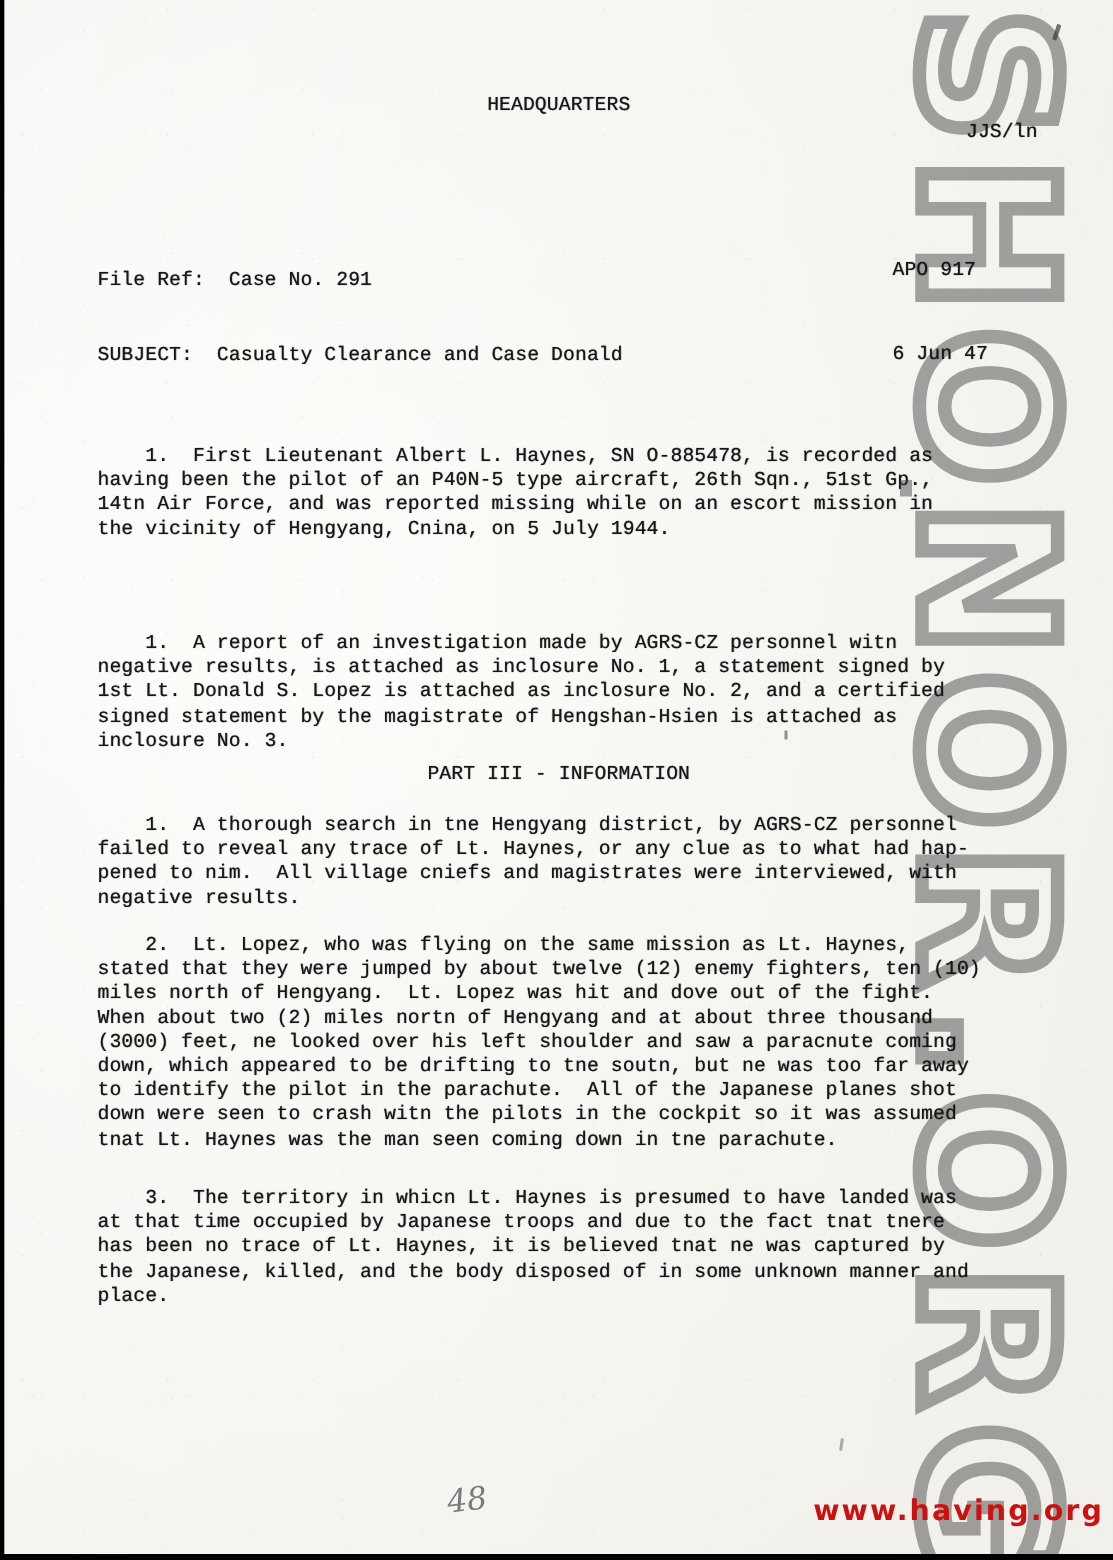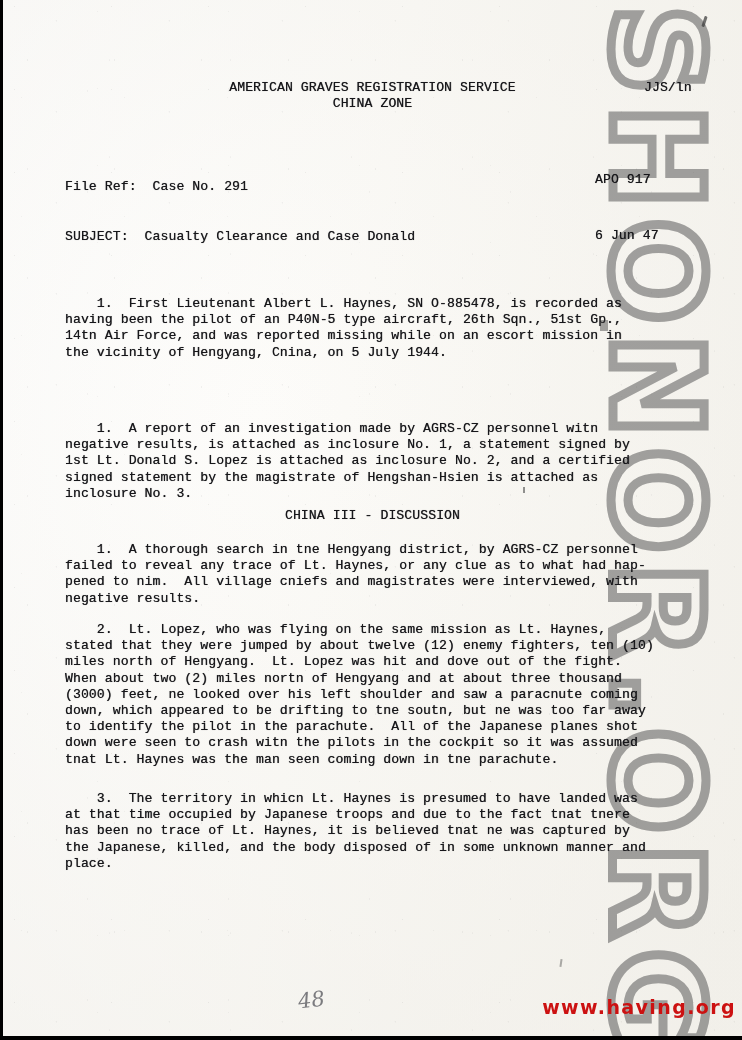--- a/index.html
+++ b/index.html
@@ -204,22 +204,21 @@
 
   <div id="paper-texture"></div>
   <div id="scan-speckle"></div>
 
   <div id="watermark">
     <span class="wm-text">RSHONOR.ORG</span>
   </div>
 
   <div id="type-layer">
 
-    <div class="masthead tw" id="hdr-agrs">AMERICAN GRAVES REGISTRATION SERVICE</div>
-    <div class="masthead tw" id="hdr-zone">CHINA ZONE</div>
+    <div class="masthead tw" id="hdr-hq">HEADQUARTERS</div>
 
     <div class="tw" id="jjs">JJS/ln</div>
 
     <div id="apo-block">
       <span class="tw mh-line">APO 917</span>
       <span class="tw mh-line">6 Jun 47</span>
     </div>
 
     <div class="tw" id="file-ref">File Ref:  Case No. 291</div>
     <div class="tw" id="subject">SUBJECT:  Casualty Clearance and Case Donald</div>
@@ -228,21 +227,21 @@
 having been the pilot of an P40N-5 type aircraft, 26th Sqn., 51st Gp.,
 14tn Air Force, and was reported missing while on an escort mission in
 the vicinity of Hengyang, Cnina, on 5 July 1944.</div>
 
     <div class="para tw" id="para-2-1">    1.  A report of an investigation made by AGRS-CZ personnel witn
 negative results, is attached as inclosure No. 1, a statement signed by
 1st Lt. Donald S. Lopez is attached as inclosure No. 2, and a certified
 signed statement by the magistrate of Hengshan-Hsien is attached as
 inclosure No. 3.</div>
 
-    <div class="part-head tw" id="part3">CHINA III - DISCUSSION</div>
+    <div class="part-head tw" id="part3">PART III - INFORMATION</div>
     <div class="para tw" id="para-3-1">    1.  A thorough search in tne Hengyang district, by AGRS-CZ personnel
 failed to reveal any trace of Lt. Haynes, or any clue as to what had hap-
 pened to nim.  All village cniefs and magistrates were interviewed, with
 negative results.</div>
     <div class="para tw" id="para-3-2">    2.  Lt. Lopez, who was flying on the same mission as Lt. Haynes,
 stated that they were jumped by about twelve (12) enemy fighters, ten (10)
 miles north of Hengyang.  Lt. Lopez was hit and dove out of the fight.
 When about two (2) miles nortn of Hengyang and at about three thousand
 (3000) feet, ne looked over his left shoulder and saw a paracnute coming
 down, which appeared to be drifting to tne soutn, but ne was too far away

